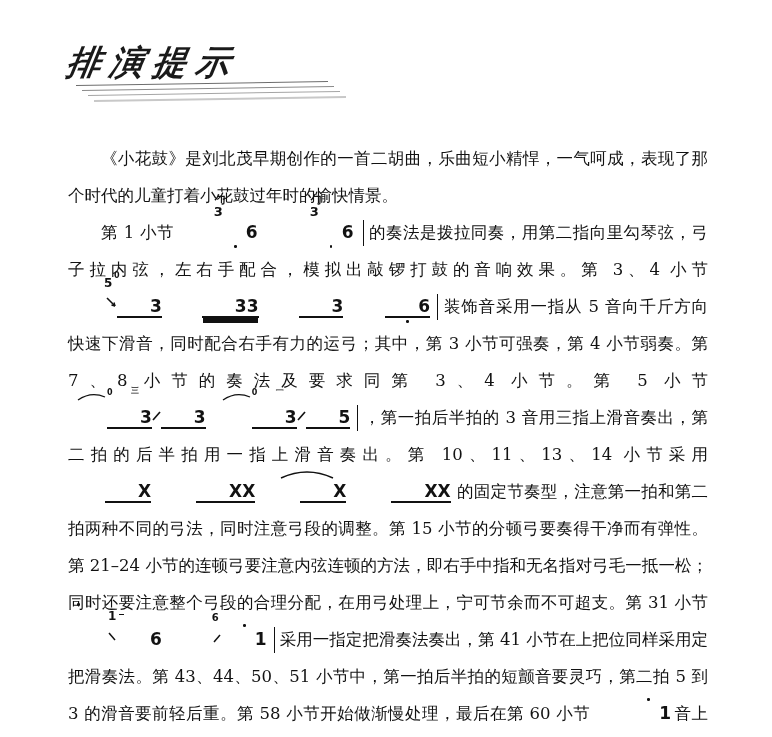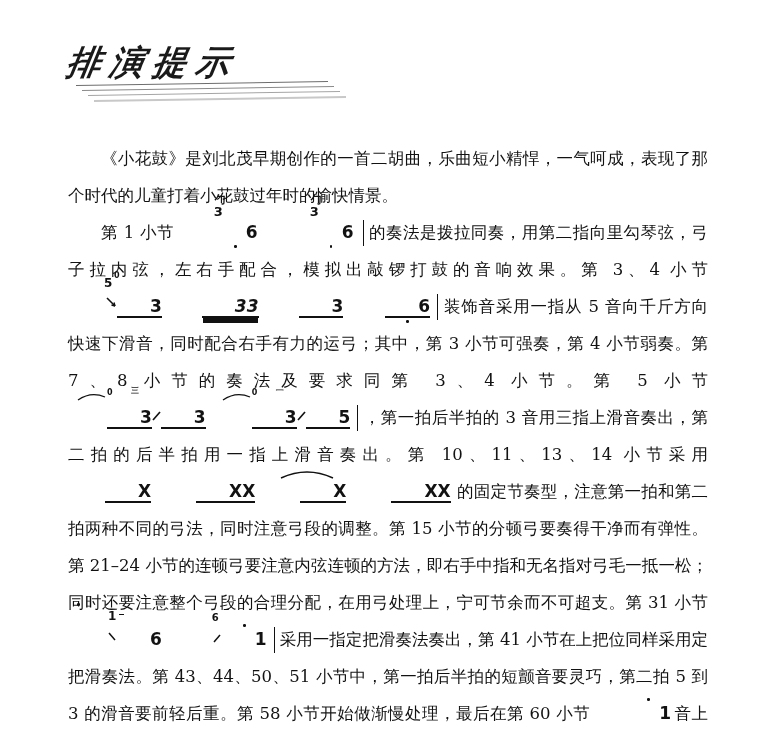--- a/index.html
+++ b/index.html
@@ -88,21 +88,21 @@
   }
   .jp .num {
     display: inline-block;
     position: relative;
     font-size: 17px;
     font-weight: 700;
     letter-spacing: 0;
   }
   
   .beam1 { border-bottom: 2px solid #111; padding-bottom: 1px; }
-  .beam2 { box-shadow: 0 3px 0 -1px #111, 0 6px 0 -1px #111; font-style: italic; }
+  .beam2 { box-shadow: 0 3px 0 -1px #111, 0 6px 0 -1px #111; }
   
   .dotlow::after {
     content: "";
     position: absolute;
     left: 50%;
     bottom: -7px;
     width: 2.6px; height: 2.6px;
     margin-left: -1.3px;
     border-radius: 50%;
     background: #111;

